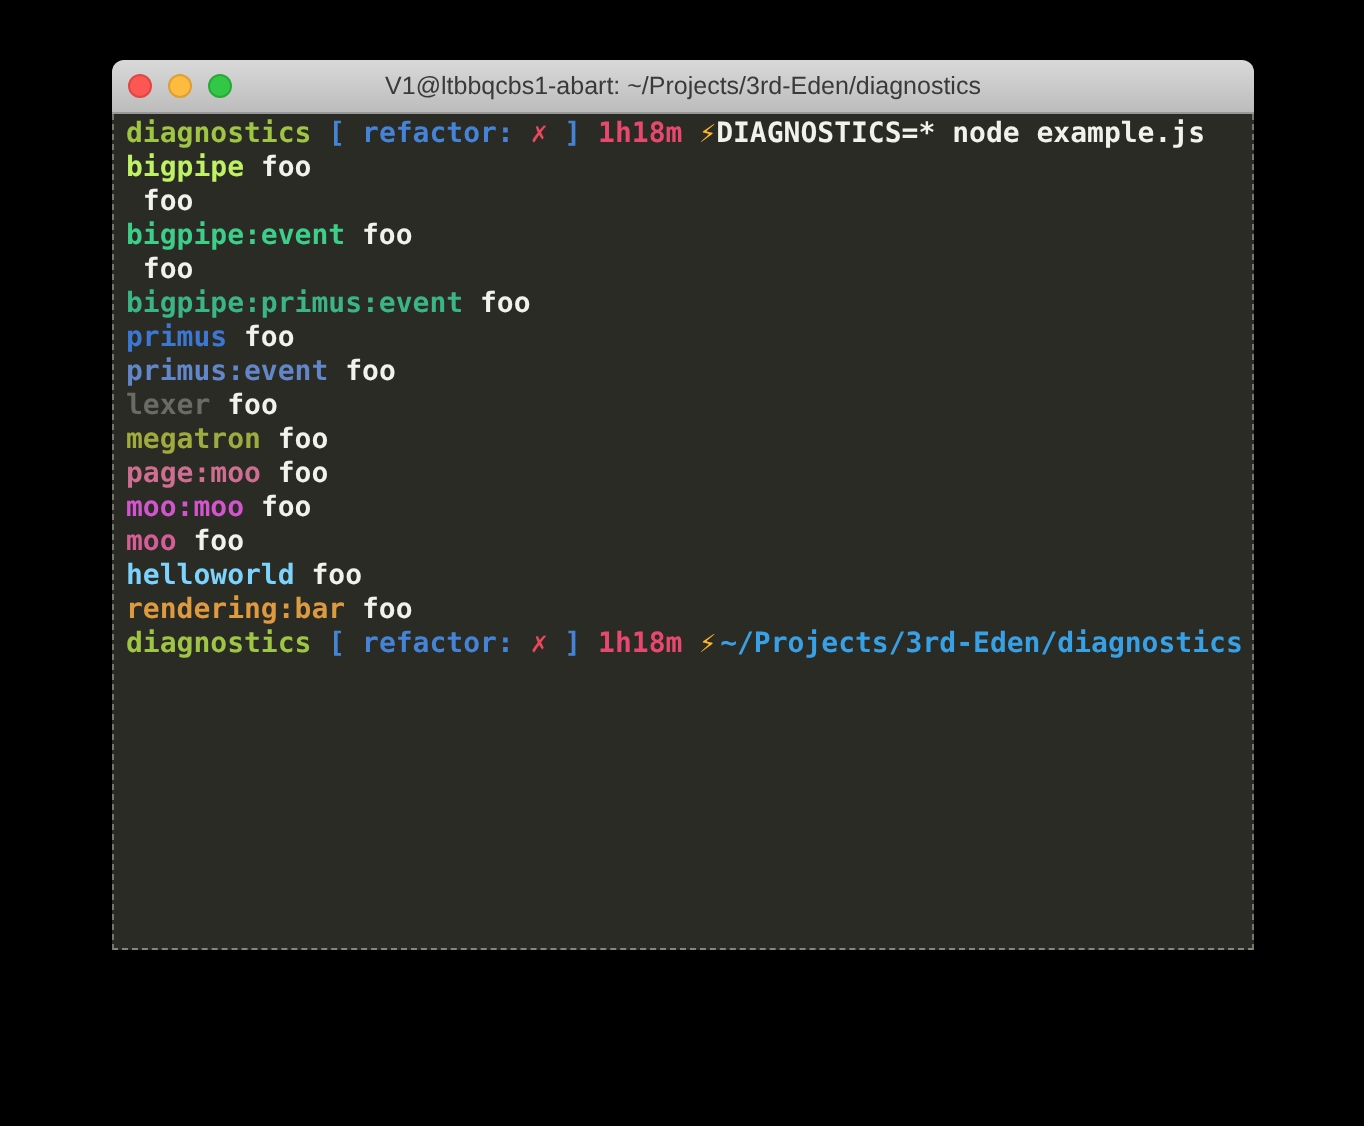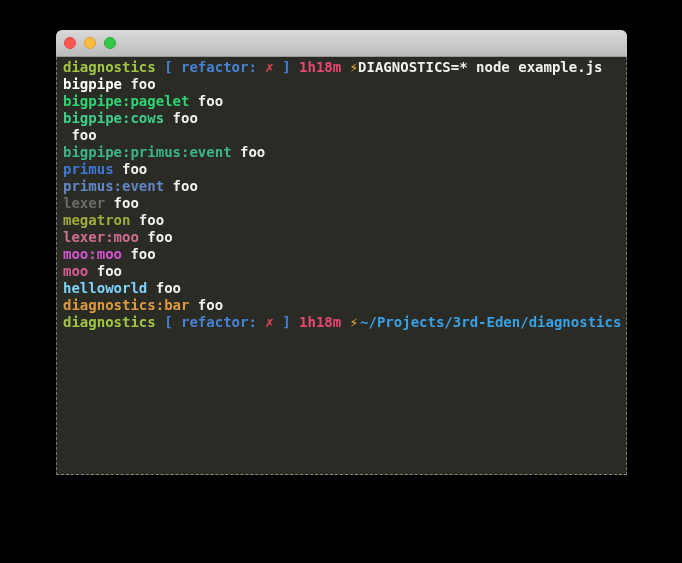--- a/index.html
+++ b/index.html
@@ -91,32 +91,33 @@
 </head>
 <body>
 
 <div class="window">
   <div class="titlebar">
     <div class="traffic-lights">
       <span class="light close"></span>
       <span class="light minimize"></span>
       <span class="light zoom"></span>
     </div>
+    <div class="title">V1@ltbbqcbs1-abart: ~/Projects/3rd-Eden/diagnostics</div>
   </div>
   <div class="terminal" id="terminal-body">
       <div class="line"><span class="seg" style="color: rgb(159, 197, 68);">diagnostics</span><span class="seg" style="color: rgb(242, 242, 236);"> </span><span class="seg" style="color: rgb(69, 131, 214);">[ refactor: </span><span class="seg" style="color: rgb(232, 72, 94);">✗</span><span class="seg" style="color: rgb(69, 131, 214);"> ] </span><span class="seg" style="color: rgb(232, 72, 110);">1h18m</span><span class="seg" style="color: rgb(242, 242, 236);"> </span><span class="seg" style="color: rgb(255, 181, 46);">⚡</span><span class="seg" style="color: rgb(242, 242, 236);">DIAGNOSTICS=* node example.js</span></div>
-      <div class="line"><span class="seg" style="color: #ffffff;">bigpipe</span><span class="seg" style="color: rgb(242, 242, 236);"> foo</span></div>
-      <div class="line"><span class="seg" style="color: rgb(46, 213, 115);">bigpipe:pagelet</span><span class="seg" style="color: rgb(242, 242, 236);"> foo</span></div>
-      <div class="line"><span class="seg" style="color: rgb(61, 206, 138);">bigpipe:cows</span><span class="seg" style="color: rgb(242, 242, 236);"> foo</span></div>
+      <div class="line"><span class="seg" style="color: #bef264;">bigpipe</span><span class="seg" style="color: rgb(242, 242, 236);"> foo</span></div>
+      <div class="line"><span class="seg" style="color: rgb(242, 242, 236);"> foo</span></div>
+      <div class="line"><span class="seg" style="color: rgb(61, 206, 138);">bigpipe:event</span><span class="seg" style="color: rgb(242, 242, 236);"> foo</span></div>
       <div class="line"><span class="seg" style="color: rgb(242, 242, 236);"> foo</span></div>
       <div class="line"><span class="seg" style="color: rgb(59, 180, 136);">bigpipe:primus:event</span><span class="seg" style="color: rgb(242, 242, 236);"> foo</span></div>
       <div class="line"><span class="seg" style="color: rgb(60, 119, 210);">primus</span><span class="seg" style="color: rgb(242, 242, 236);"> foo</span></div>
       <div class="line"><span class="seg" style="color: rgb(98, 134, 200);">primus:event</span><span class="seg" style="color: rgb(242, 242, 236);"> foo</span></div>
       <div class="line"><span class="seg" style="color: rgb(107, 107, 102); text-align: right;">lexer</span><span class="seg" style="color: rgb(242, 242, 236);"> foo</span></div>
       <div class="line"><span class="seg" style="color: rgb(158, 171, 61);">megatron</span><span class="seg" style="color: rgb(242, 242, 236);"> foo</span></div>
-      <div class="line"><span class="seg" style="color: rgb(206, 110, 146);">lexer:moo</span><span class="seg" style="color: rgb(242, 242, 236);"> foo</span></div>
+      <div class="line"><span class="seg" style="color: rgb(206, 110, 146);">page:moo</span><span class="seg" style="color: rgb(242, 242, 236);"> foo</span></div>
       <div class="line"><span class="seg" style="color: rgb(211, 85, 206);">moo:moo</span><span class="seg" style="color: rgb(242, 242, 236);"> foo</span></div>
       <div class="line"><span class="seg" style="color: rgb(213, 94, 150);">moo</span><span class="seg" style="color: rgb(242, 242, 236);"> foo</span></div>
       <div class="line"><span class="seg" style="color: #7dd3fc;">helloworld</span><span class="seg" style="color: rgb(242, 242, 236);"> foo</span></div>
-      <div class="line"><span class="seg" style="color: rgb(221, 154, 63);">diagnostics:bar</span><span class="seg" style="color: rgb(242, 242, 236);"> foo</span></div>
+      <div class="line"><span class="seg" style="color: rgb(221, 154, 63);">rendering:bar</span><span class="seg" style="color: rgb(242, 242, 236);"> foo</span></div>
       <div class="line"><span class="seg" style="color: rgb(159, 197, 68);">diagnostics</span><span class="seg" style="color: rgb(242, 242, 236);"> </span><span class="seg" style="color: rgb(69, 131, 214);">[ refactor: </span><span class="seg" style="color: rgb(232, 72, 94);">✗</span><span class="seg" style="color: rgb(69, 131, 214);"> ] </span><span class="seg" style="color: rgb(232, 72, 110);">1h18m</span><span class="seg" style="color: rgb(242, 242, 236);"> </span><span class="seg" style="color: rgb(255, 181, 46);">⚡</span><span class="cursor"></span><span class="spacer"></span><span class="right-seg"><span class="seg" style="color: rgb(56, 161, 230);">~/Projects/3rd-Eden/diagnostics</span></span></div>
     </div>
 </div>
 
 </body></html>

